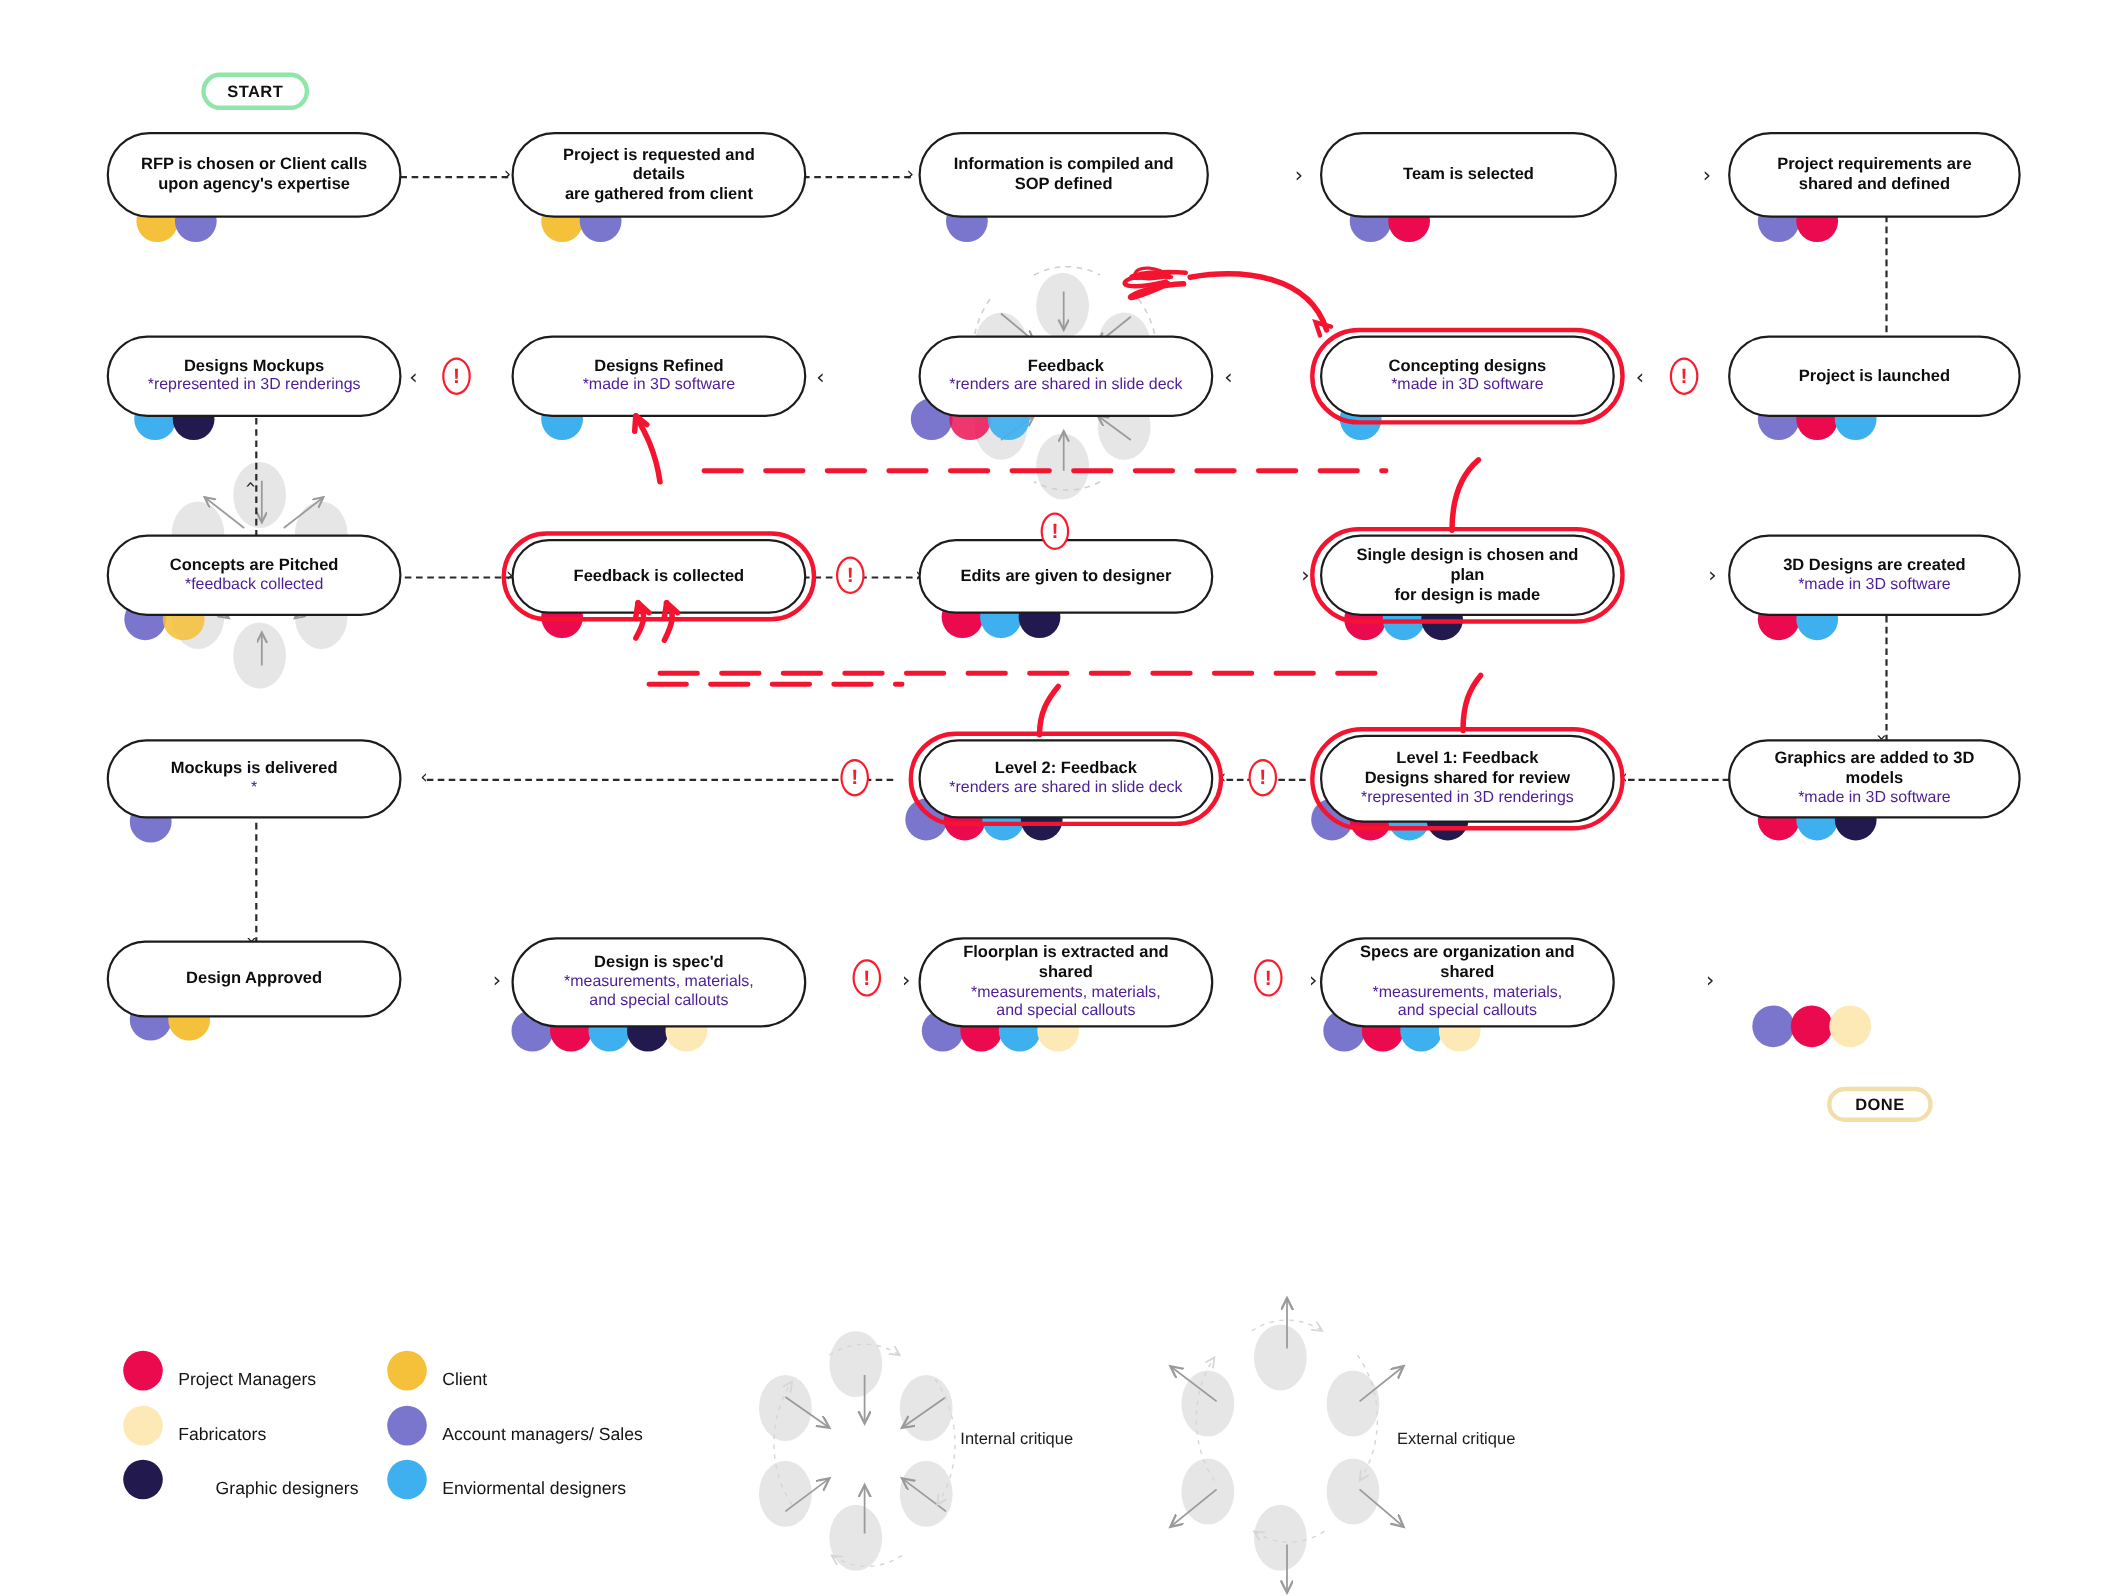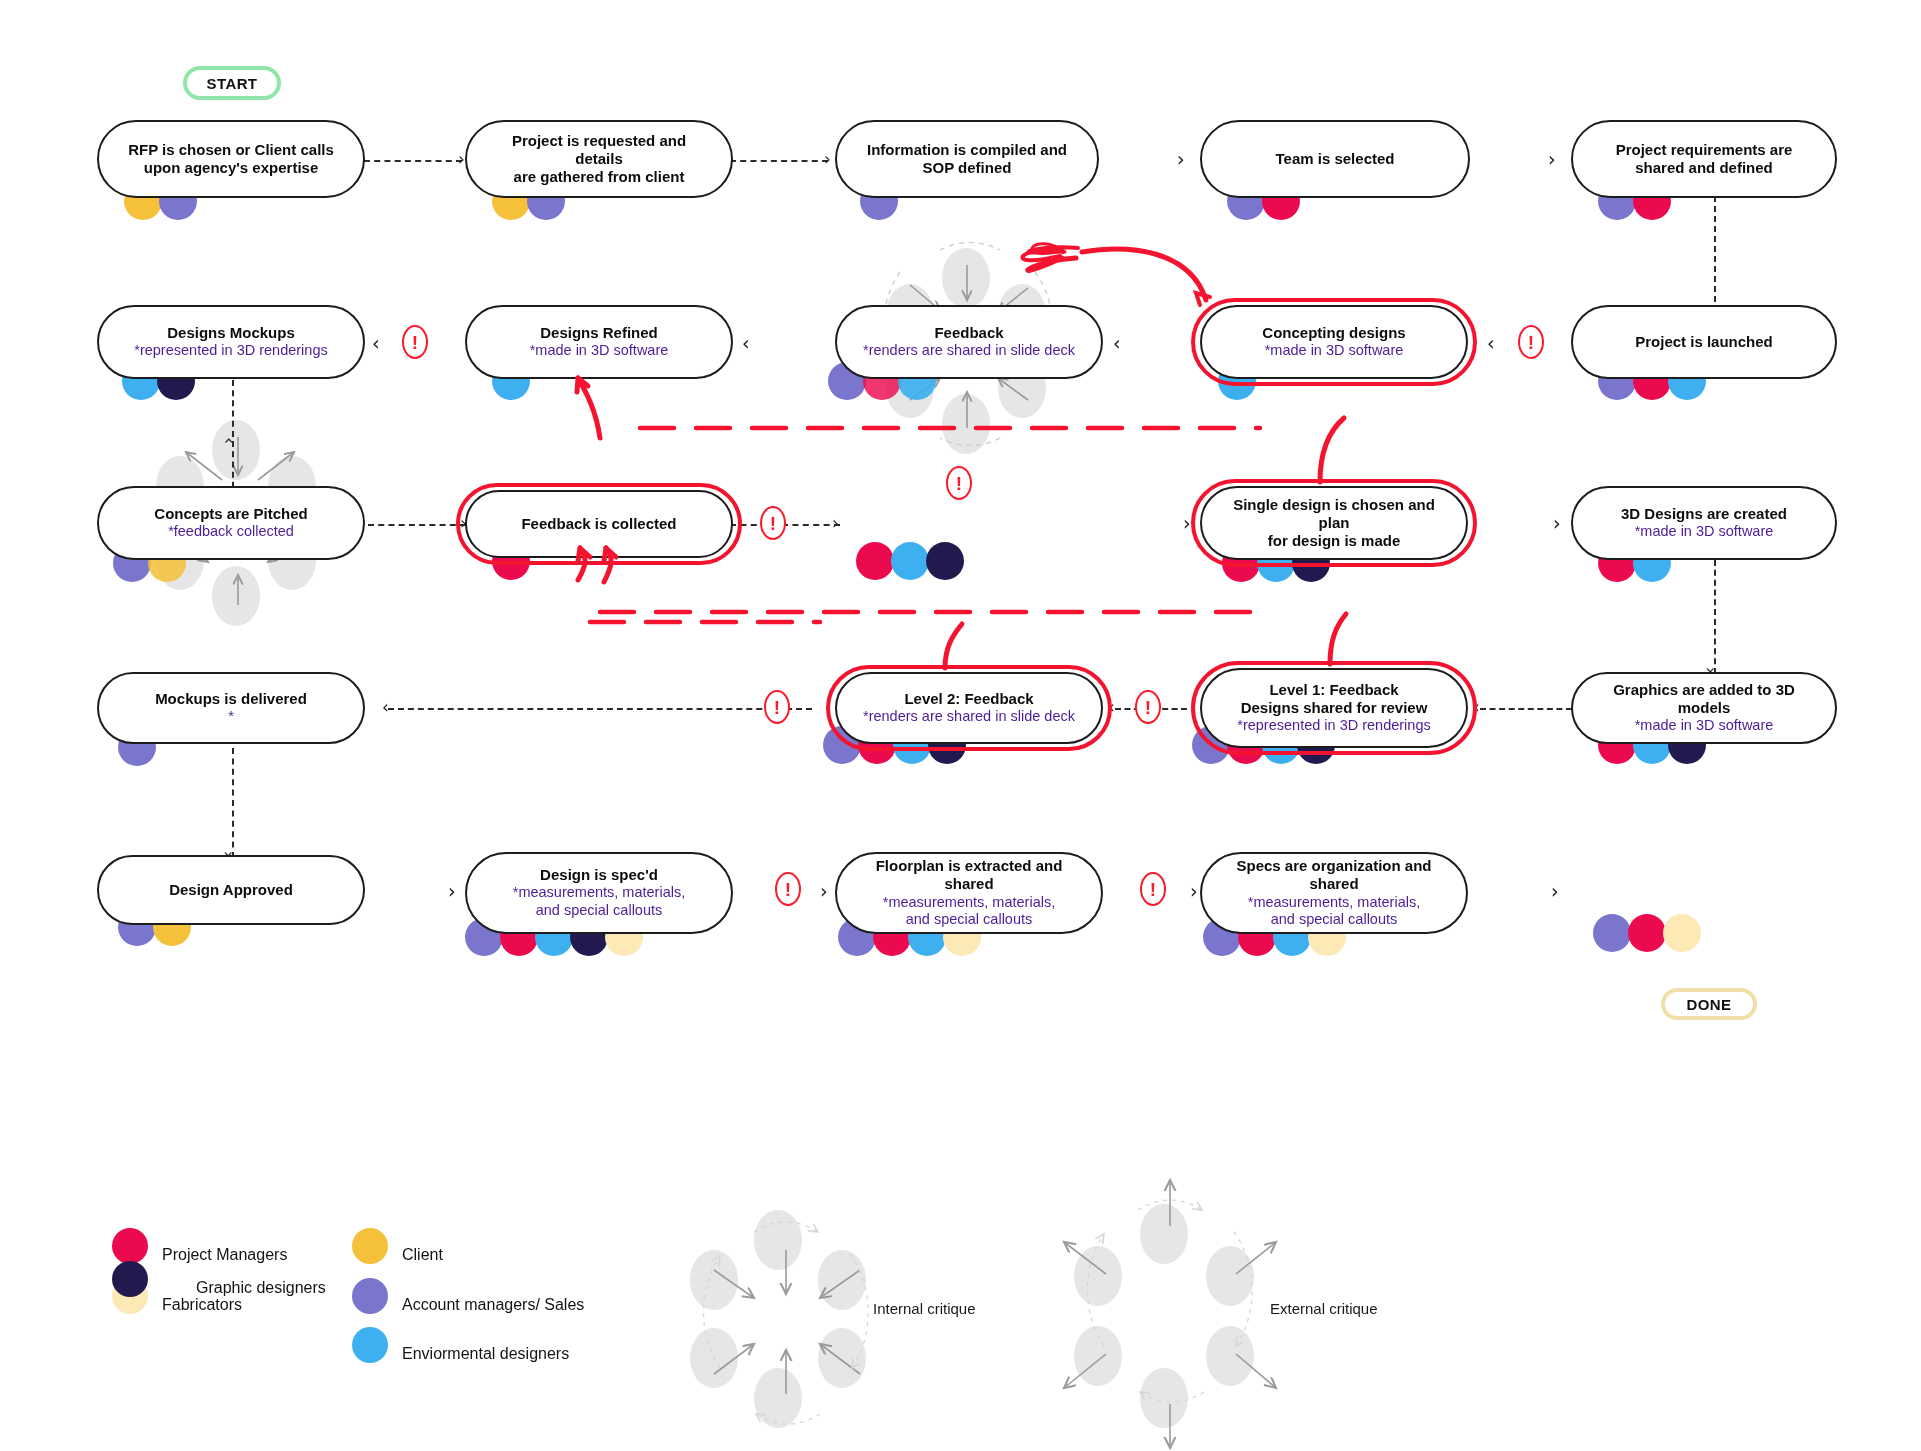--- a/index.html
+++ b/index.html
@@ -422,20 +422,23 @@
     <div class="dot" style="background:#f5c03a; opacity:0.85;"></div>
   </div>
 
   <div class="node hl" style="left:465px; top:490px; width:268px; height:68px;">
     <div class="title">Feedback is collected</div>
   </div>
   <div class="dots" style="left:492px; top:542px;">
     <div class="dot" style="background:#ec0a4f;"></div>
   </div>
 
+  <div class="node" style="left:835px; top:490px; width:268px; height:68px;">
+    <div class="title">Edits are given to designer</div>
+  </div>
   <div class="dots" style="left:856px; top:542px;">
     <div class="dot" style="background:#ec0a4f;"></div>
     <div class="dot" style="background:#3fb0ef;"></div>
     <div class="dot" style="background:#221a4e;"></div>
   </div>
 
   <div class="node hl" style="left:1200px; top:486px; width:268px; height:74px;">
     <div class="title">Single design is chosen and plan</div>
     <div class="title">for design is made</div>
   </div>
@@ -584,21 +587,21 @@
   </svg>
 
   <div class="legend-item" style="left:112px; top:1228px;">
     <div class="legend-swatch" style="background:#ec0a4f;"></div>
     <div class="legend-label">Project Managers</div>
   </div>
   <div class="legend-item" style="left:112px; top:1278px;">
     <div class="legend-swatch" style="background:#fce9b5;"></div>
     <div class="legend-label">Fabricators</div>
   </div>
-  <div class="legend-item" style="left:112px; top:1261px;gap:48px;">
+  <div class="legend-item" style="left:112px; top:1327px;gap:48px;">
     <div class="legend-swatch" style="background:#221a4e;"></div>
     <div class="legend-label">Graphic designers</div>
   </div>
   <div class="legend-item" style="left:352px; top:1228px;">
     <div class="legend-swatch" style="background:#f5c03a;"></div>
     <div class="legend-label">Client</div>
   </div>
   <div class="legend-item" style="left:352px; top:1278px;">
     <div class="legend-swatch" style="background:#7b76cd;"></div>
     <div class="legend-label">Account managers/ Sales</div>

